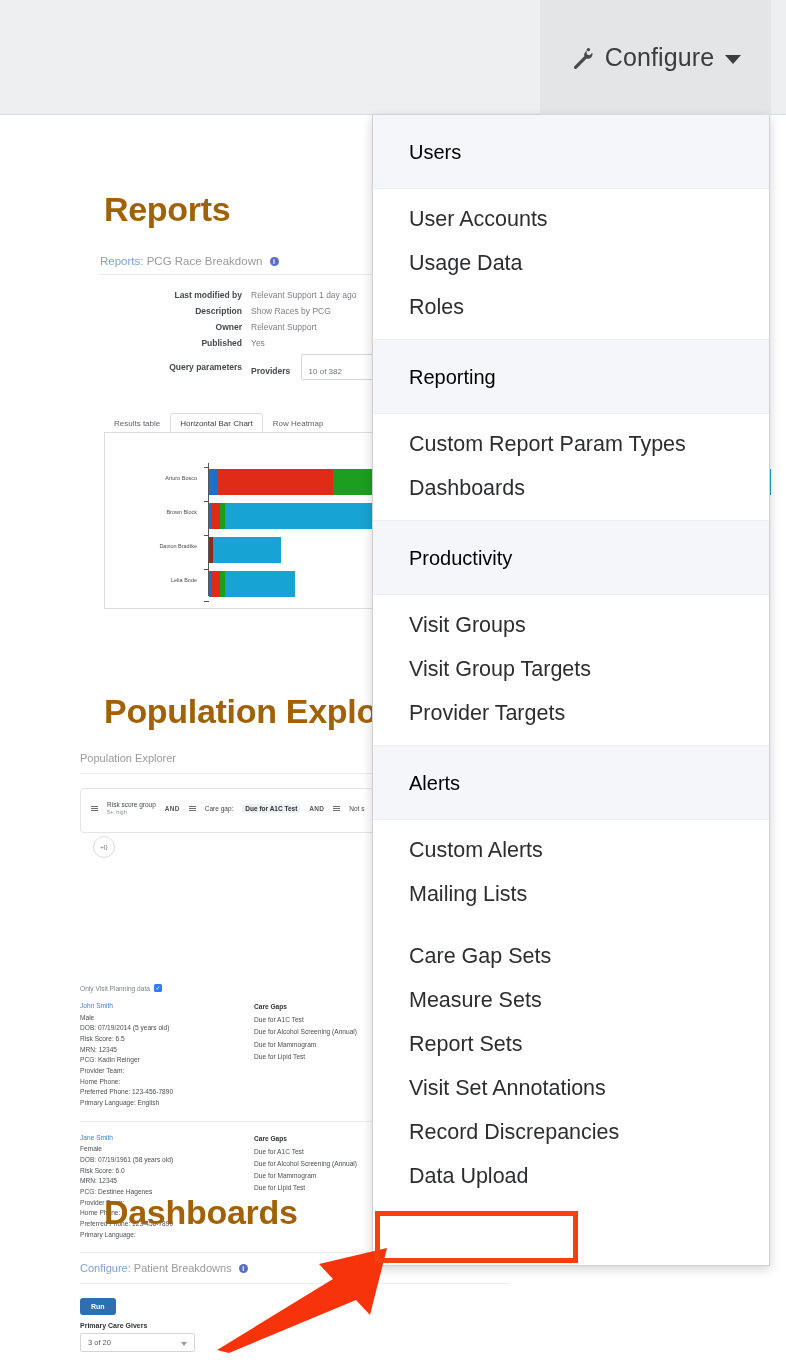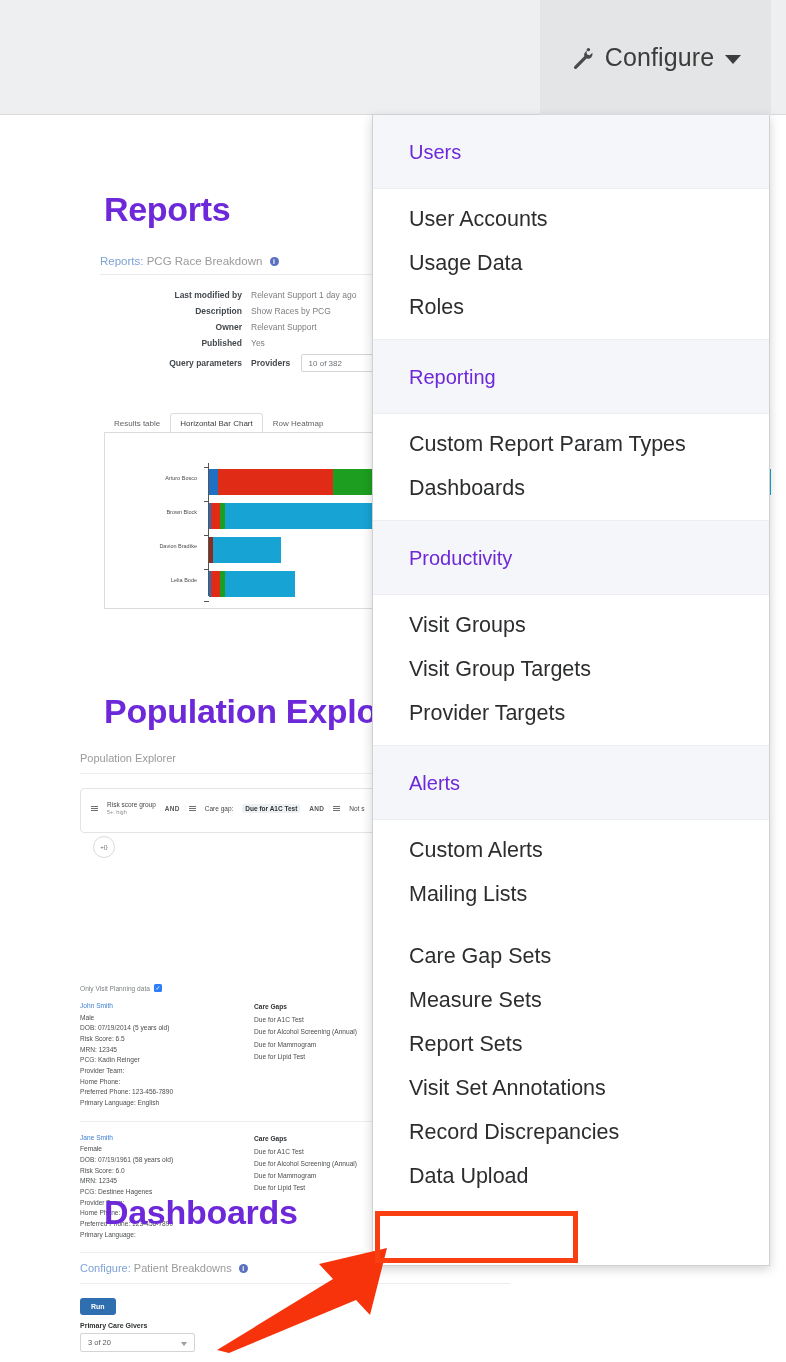--- a/index.html
+++ b/index.html
@@ -61,21 +61,21 @@
     position: absolute;
     left: 0; top: 116px;
     width: 786px; height: 1246px;
     background: #ffffff;
     overflow: hidden;
   }
 
   .section-heading {
     font-size: 34px;
     font-weight: bold;
-    color: #6d28d9;
+    color: #a16207;
     letter-spacing: -0.3px;
   }
 
   
   #reports-block { position: absolute; left: 0; top: 0; width: 560px; }
   #reports-title { position: absolute; left: 104px; top: 74px; }
   #reports-card {
     position: absolute; left: 100px; top: 139px;
     width: 420px;
     background: #fff;
@@ -116,21 +116,21 @@
     white-space: nowrap;
   }
   #meta-table td.v { color: #7b7f83; white-space: nowrap; }
   .mini-select {
     display: inline-block;
     border: 1px solid #d3d6d9;
     border-radius: 2px;
     background: #fff;
     font-size: 8px;
     color: #6e7276;
-    padding: 4px 20px 3px 7px;
+    padding: 12px 20px 3px 7px;
     position: relative;
     min-width: 80px;
   }
   .mini-select .mini-caret {
     position: absolute; right: 6px; top: 7px;
     width: 0; height: 0;
     border-left: 3px solid transparent;
     border-right: 3px solid transparent;
     border-top: 4px solid #9a9ea2;
   }
@@ -268,21 +268,21 @@
     background: #ffffff;
     border: 1px solid #d0d1d3;
     border-top: none;
     box-shadow: 0 3px 10px rgba(0,0,0,0.18);
     box-sizing: border-box;
     overflow: hidden;
     z-index: 20;
   }
   .menu-section-header {
     background: #f5f6fa;
-    color: #6d28d9;
+    color: #000000;
     font-size: 20px;
     padding: 26px 0 24px 36px;
     box-sizing: border-box;
     border-top: 1px solid #eceef2;
     border-bottom: 1px solid #eceef2;
   }
   .menu-section-header:first-child { border-top: none; }
   .menu-item {
     color: #2c2d2f;
     font-size: 21.5px;

